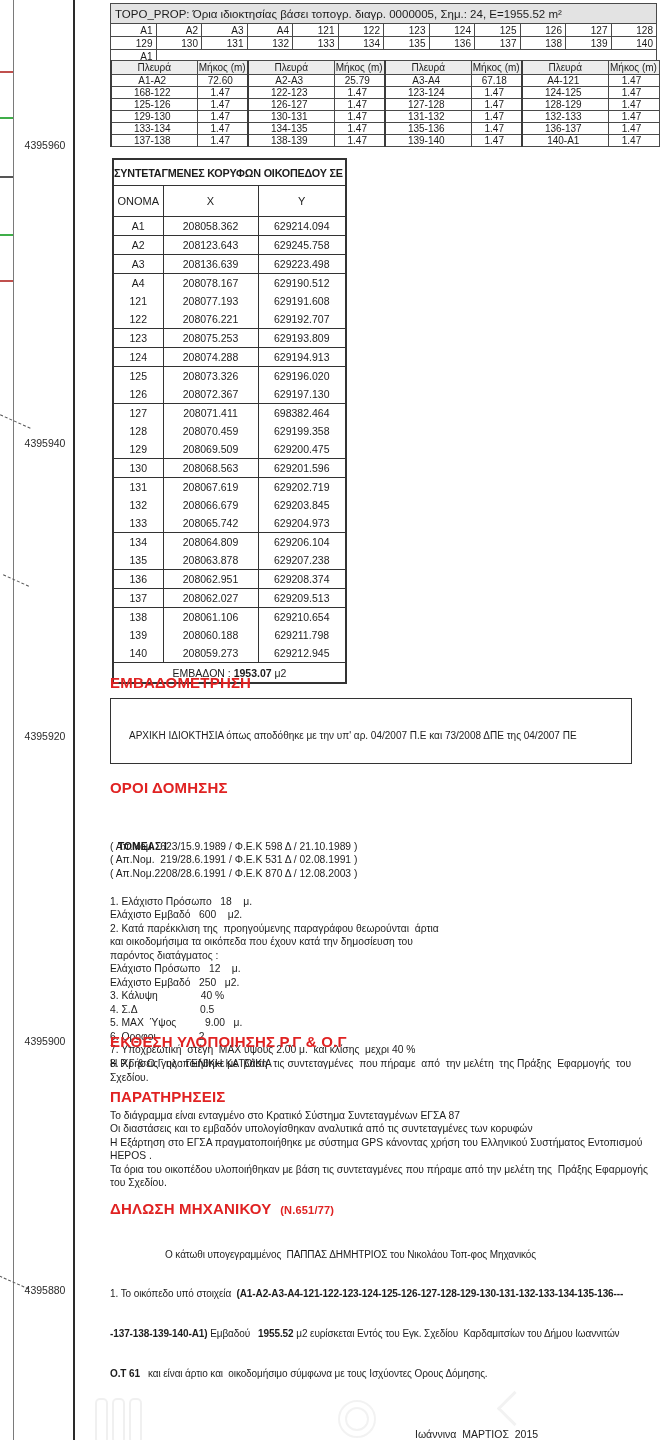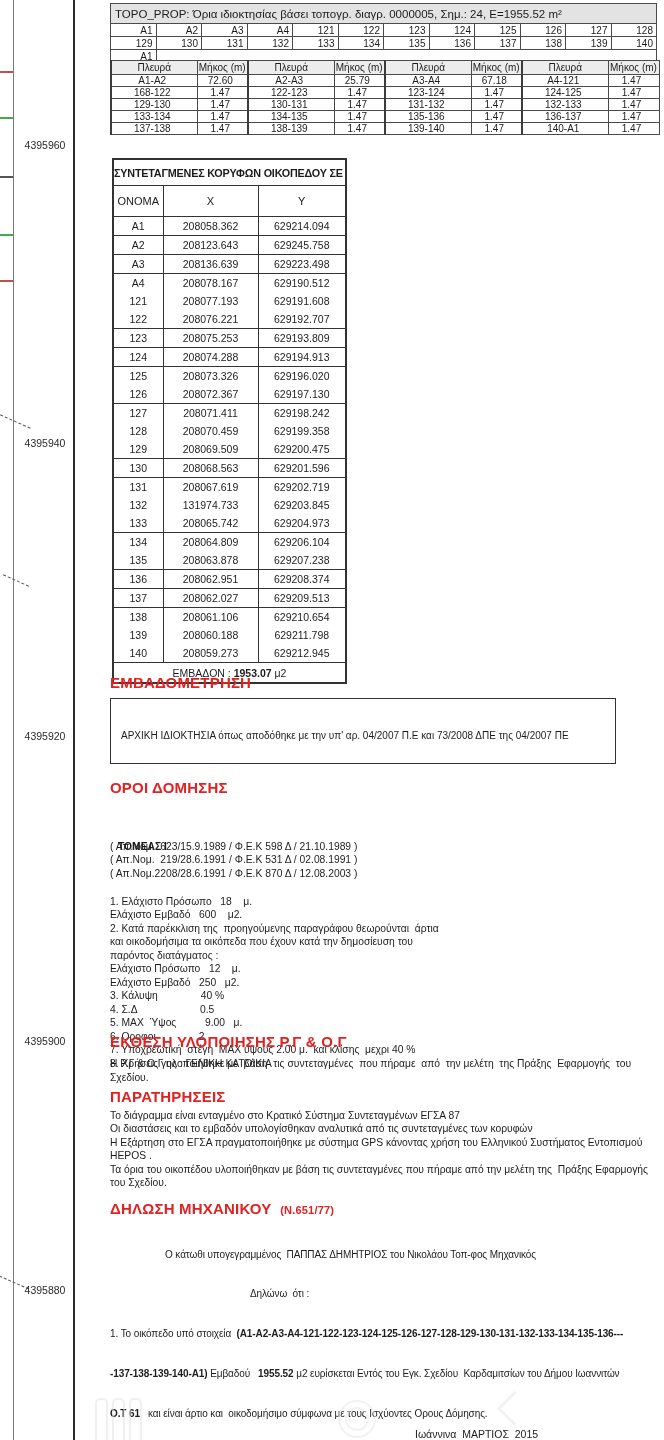--- a/index.html
+++ b/index.html
@@ -34,21 +34,21 @@
   .t3 .hdr td{height:30px;border-bottom:1.5px solid #333;font-size:11px;}
   .t3 .hdr td+td,.t3 tbody td+td{border-left:1px solid #333;}
   .t3 tbody td{height:18px;}
   .t3 tbody tr.sep td{border-top:1px solid #333;}
   .t3 .foot td{border-top:1.5px solid #333;height:19px;text-align:center;white-space:pre;}
 
   .red-h{position:absolute;left:110px;color:#e02222;font-weight:bold;font-size:15px;letter-spacing:0.2px;white-space:nowrap;}
   .red-sub{font-size:11px;}
 
   .box{position:absolute;left:110px;top:698px;width:484px;height:58px;border:1.2px solid #333;
-       padding:3px 10px;font-size:10px;line-height:13.5px;white-space:pre;overflow:hidden;}
+       padding:3px 18px;font-size:10px;line-height:13.5px;white-space:pre;overflow:hidden;}
   .b{font-weight:bold;}
 
   .txt{position:absolute;left:110px;width:554px;font-size:10.3px;line-height:13.5px;white-space:pre-wrap;}
   .txt .line{white-space:pre;overflow:hidden;}
   .dilosi-line{white-space:pre;overflow:hidden;letter-spacing:-0.1px;}
   .center-ish{padding-left:140px;}
   .indent55{padding-left:55px;}
 
   .date{position:absolute;left:415px;top:1428px;font-size:10.5px;white-space:pre;}
 
@@ -163,20 +163,30 @@
         <td>168-122</td>
         <td>1.47</td>
         <td>122-123</td>
         <td>1.47</td>
         <td>123-124</td>
         <td>1.47</td>
         <td>124-125</td>
         <td>1.47</td>
       </tr>
         <tr>
+        <td>125-126</td>
+        <td>1.47</td>
+        <td>126-127</td>
+        <td>1.47</td>
+        <td>127-128</td>
+        <td>1.47</td>
+        <td>128-129</td>
+        <td>1.47</td>
+      </tr>
+        <tr>
         <td>129-130</td>
         <td>1.47</td>
         <td>130-131</td>
         <td>1.47</td>
         <td>131-132</td>
         <td>1.47</td>
         <td>132-133</td>
         <td>1.47</td>
       </tr>
         <tr>
@@ -266,21 +276,21 @@
         <td>629196.020</td>
       </tr>
         <tr>
         <td>126</td>
         <td>208072.367</td>
         <td>629197.130</td>
       </tr>
         <tr class="sep">
         <td>127</td>
         <td>208071.411</td>
-        <td>629198.242</td>
+        <td>698382.464</td>
       </tr>
         <tr>
         <td>128</td>
         <td>208070.459</td>
         <td>629199.358</td>
       </tr>
         <tr>
         <td>129</td>
         <td>208069.509</td>
         <td>629200.475</td>
@@ -290,21 +300,21 @@
         <td>208068.563</td>
         <td>629201.596</td>
       </tr>
         <tr class="sep">
         <td>131</td>
         <td>208067.619</td>
         <td>629202.719</td>
       </tr>
         <tr>
         <td>132</td>
-        <td>131974.733</td>
+        <td>208066.679</td>
         <td>629203.845</td>
       </tr>
         <tr>
         <td>133</td>
         <td>208065.742</td>
         <td>629204.973</td>
       </tr>
         <tr class="sep">
         <td>134</td>
         <td>208064.809</td>
@@ -369,21 +379,20 @@
   <div class="txt" style="top:1057px">Η Ρ.Γ &amp; Ο.Γ υλοποιήθηκε με  βάση  τις συντεταγμένες  που πήραμε  από  την μελέτη  της Πράξης  Εφαρμογής  του Σχεδίου.</div>
 
   <div class="red-h" style="top:1088px">ΠΑΡΑΤΗΡΗΣΕΙΣ</div>
   <div class="txt" style="top:1068px">
     
   <div class="line">Το διάγραμμα είναι ενταγμένο στο Κρατικό Σύστημα Συντεταγμένων ΕΓΣΑ 87</div><div class="line">Οι διαστάσεις και το εμβαδόν υπολογίσθηκαν αναλυτικά από τις συντεταγμένες των κορυφών</div><div class="line">Η Εξάρτηση στο ΕΓΣΑ πραγματοποιήθηκε με σύστημα GPS κάνοντας χρήση του Ελληνικού Συστήματος Εντοπισμού</div><div class="line">HEPOS .</div><div class="line">Τα όρια του οικοπέδου υλοποιήθηκαν με βάση τις συντεταγμένες που πήραμε από την μελέτη της  Πράξης Εφαρμογής</div><div class="line">του Σχεδίου.</div></div>
 
   <div class="red-h" style="top:1200px"><span>ΔΗΛΩΣΗ ΜΗΧΑΝΙΚΟΥ</span>&nbsp;&nbsp;<span class="red-sub">(Ν.651/77)</span></div>
   <div class="txt" style="top:1221px;font-size:10px;line-height:13.3px">
     <div class="dilosi-line indent55">Ο κάτωθι υπογεγραμμένος  ΠΑΠΠΑΣ ΔΗΜΗΤΡΙΟΣ του Νικολάου Τοπ-φος Μηχανικός</div>
-    <div class="dilosi-line center-ish">Δηλώνω  ότι :</div>
     <div class="dilosi-line"><span>1. Το οικόπεδο υπό στοιχεία  </span><span class="b">(A1-A2-A3-A4-121-122-123-124-125-126-127-128-129-130-131-132-133-134-135-136---</span></div>
     <div class="dilosi-line"><span class="b">-137-138-139-140-A1)</span><span> Εμβαδού   </span><span class="b">1955.52</span><span> μ2 ευρίσκεται Εντός του Εγκ. Σχεδίου  Καρδαμιτσίων του Δήμου Ιωαννιτών</span></div>
     <div class="dilosi-line"><span class="b">Ο.Τ 61</span><span>   και είναι άρτιο και  οικοδομήσιμο σύμφωνα με τους Ισχύοντες Ορους Δόμησης.</span></div>
     
   </div>
 
   <div class="date">Ιωάννινα  ΜΑΡΤΙΟΣ  2015</div>
 
   <div class="wm">
     <div class="wm-bar" style="left:95px;top:1398px"></div>

